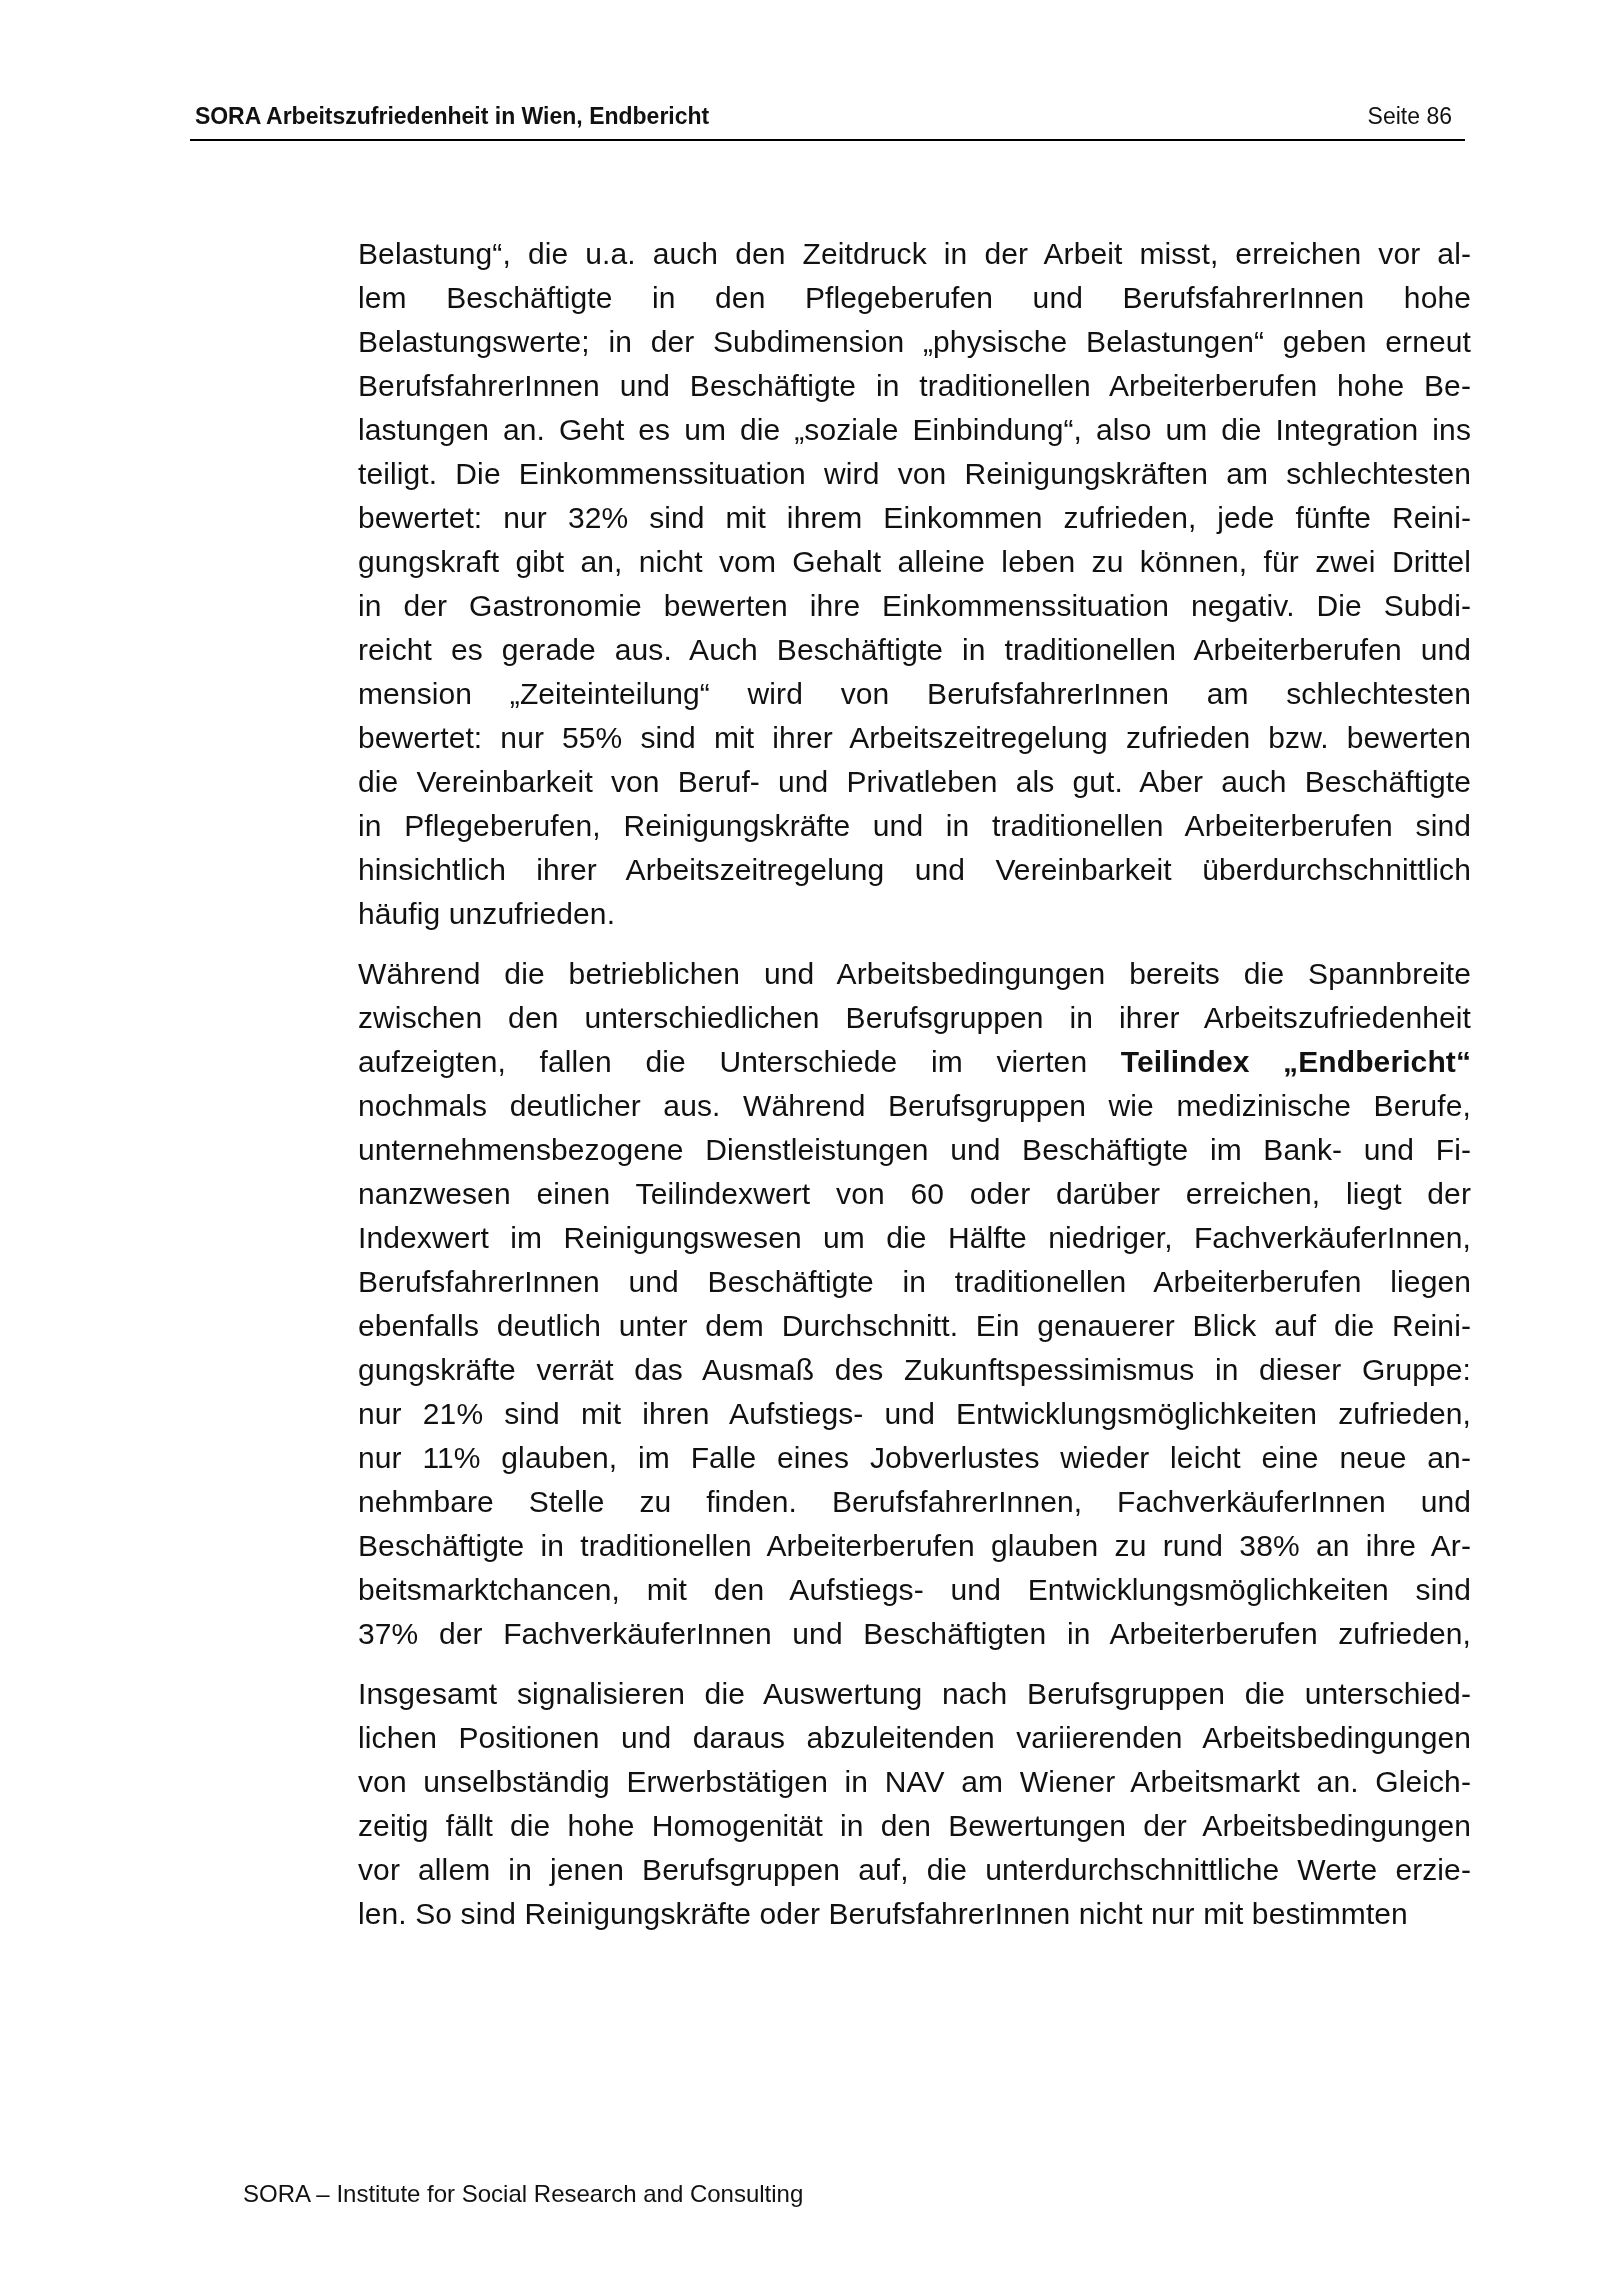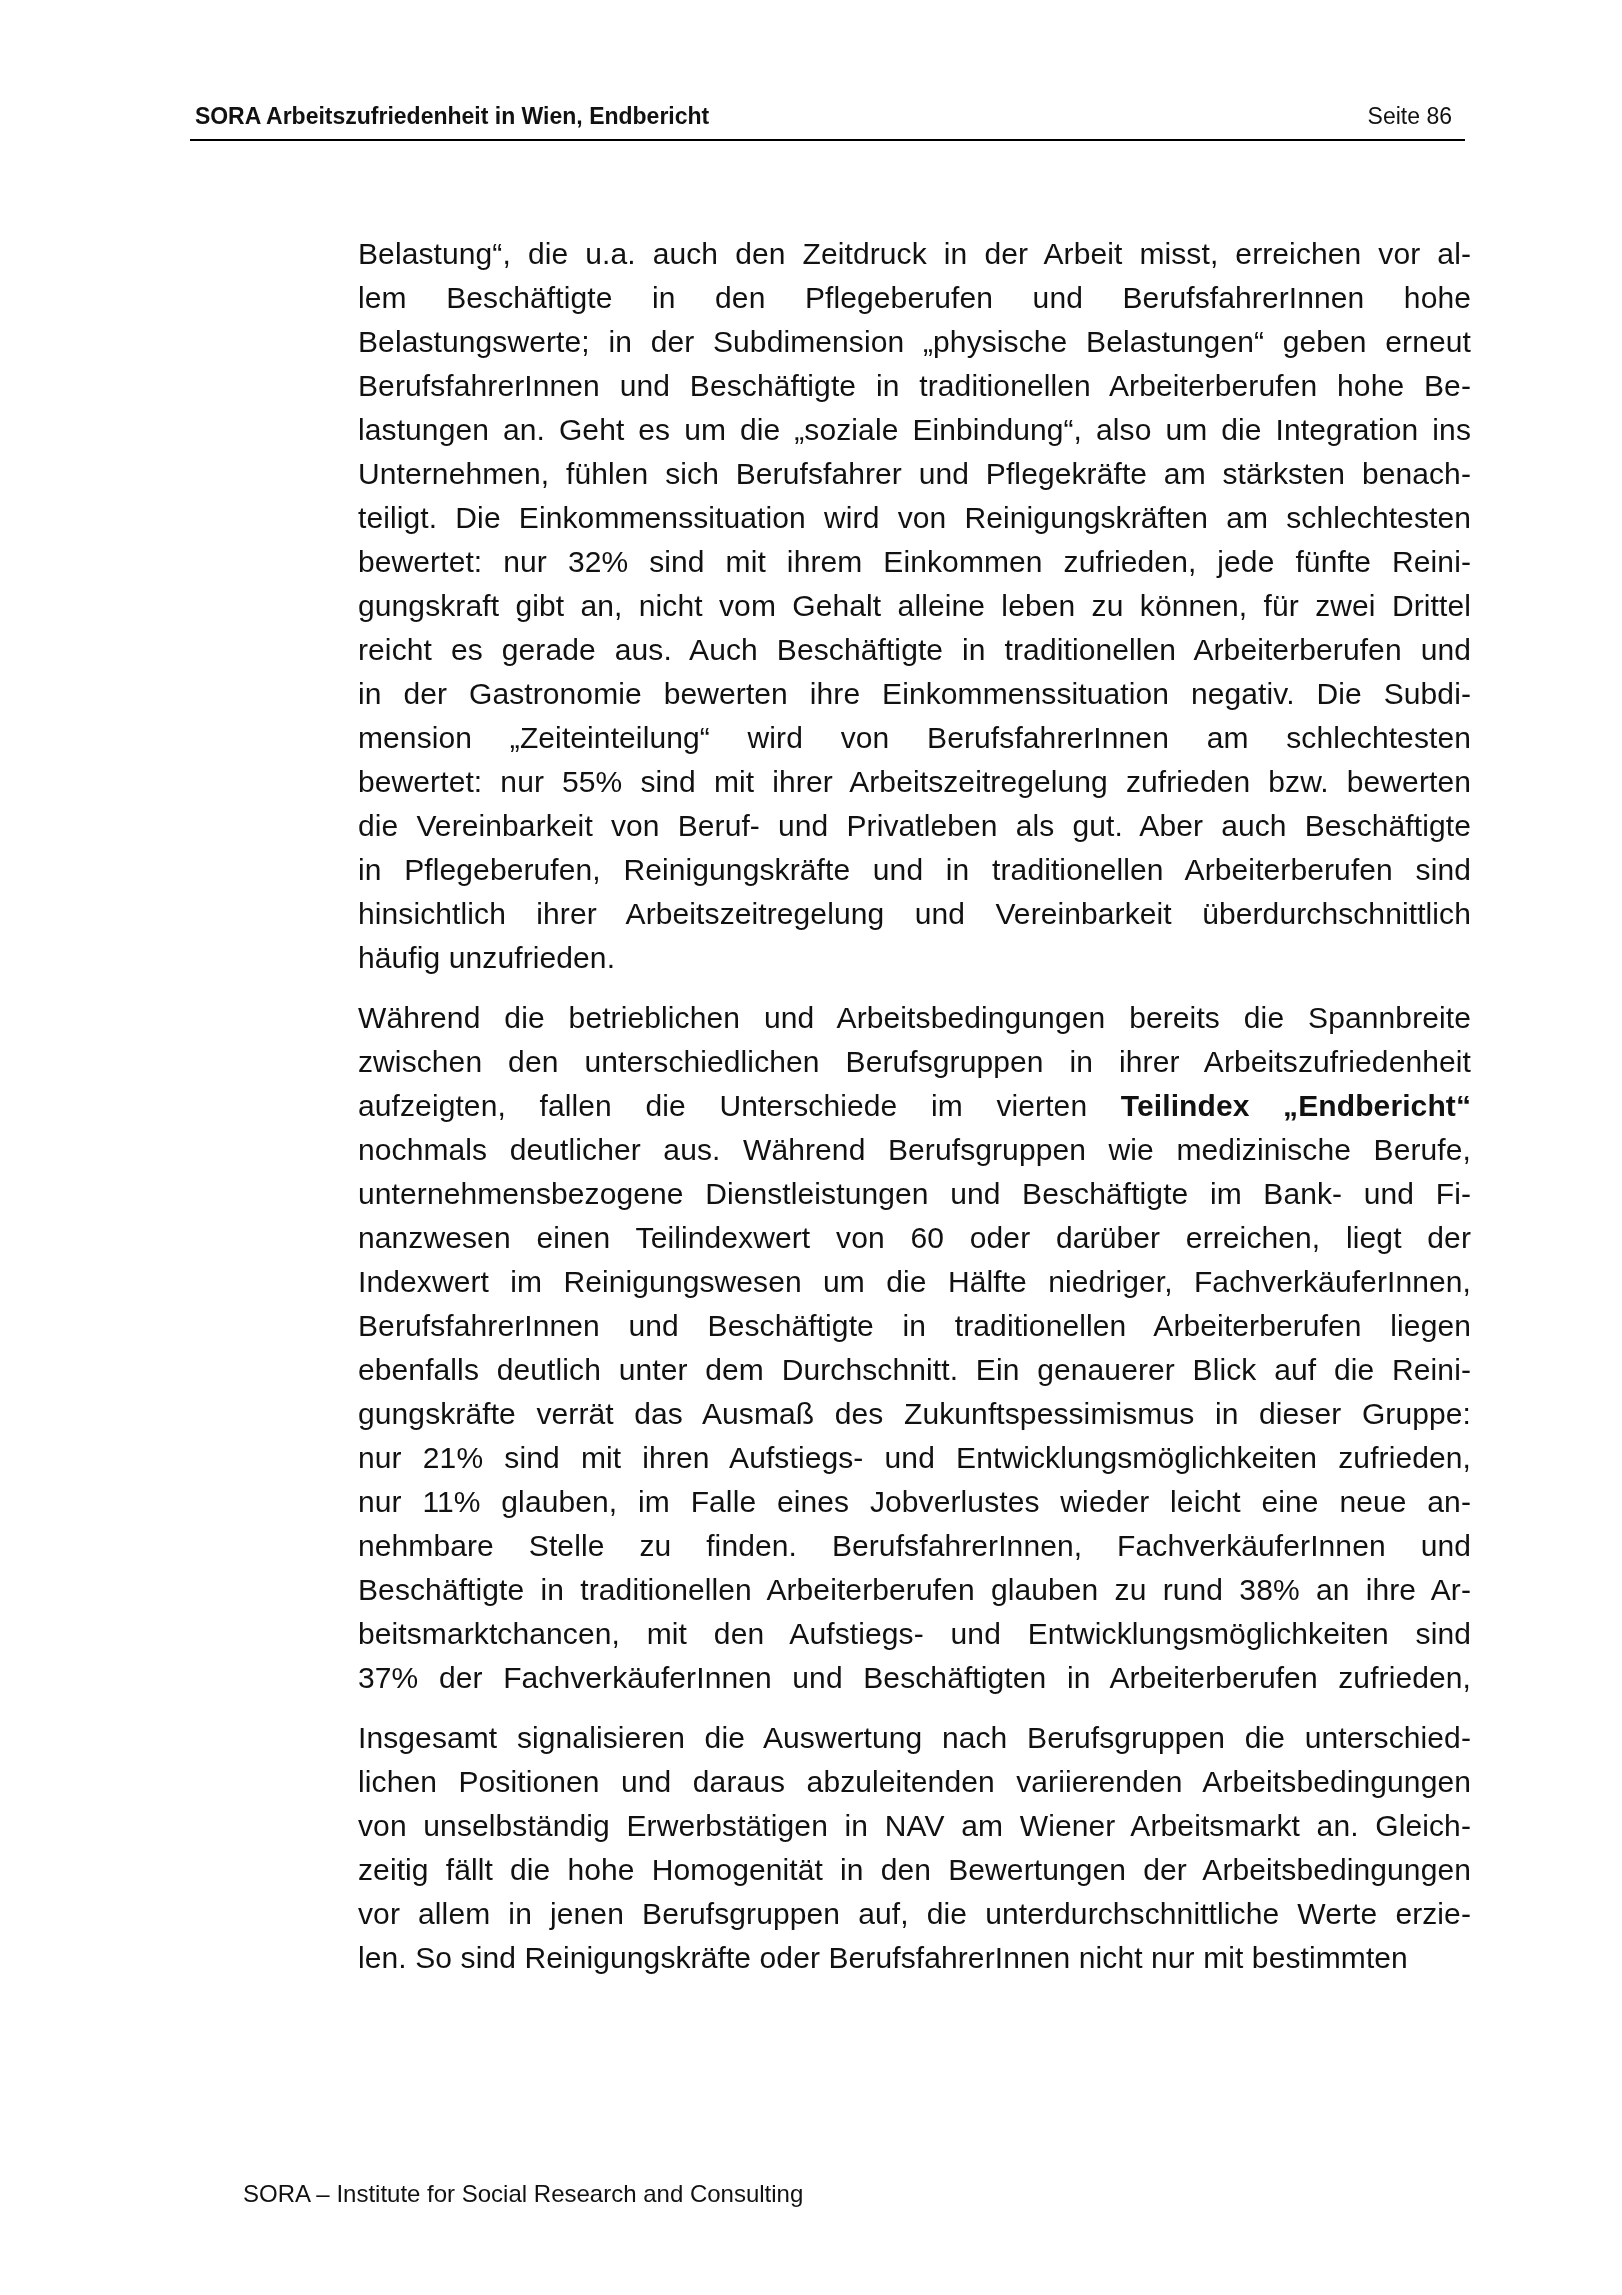--- a/index.html
+++ b/index.html
@@ -24,26 +24,25 @@
   <div class="header-rule"></div>
 </div>
 
 <div class="body-text">
   <p class="para">
       <span class="jl">Belastung“, die u.a. auch den Zeitdruck in der Arbeit misst, erreichen vor al-</span>
       <span class="jl">lem Beschäftigte in den Pflegeberufen und BerufsfahrerInnen hohe</span>
       <span class="jl">Belastungswerte; in der Subdimension „physische Belastungen“ geben erneut</span>
       <span class="jl">BerufsfahrerInnen und Beschäftigte in traditionellen Arbeiterberufen hohe Be-</span>
       <span class="jl">lastungen an. Geht es um die „soziale Einbindung“, also um die Integration ins</span>
-      <span class="jl">Unternehmen, fühlen sich Berufsfahrer und Pflegekräfte am stärksten benach-</span>
       <span class="jl">teiligt. Die Einkommenssituation wird von Reinigungskräften am schlechtesten</span>
       <span class="jl">bewertet: nur 32% sind mit ihrem Einkommen zufrieden, jede fünfte Reini-</span>
       <span class="jl">gungskraft gibt an, nicht vom Gehalt alleine leben zu können, für zwei Drittel</span>
+      <span class="jl">in der Gastronomie bewerten ihre Einkommenssituation negativ. Die Subdi-</span>
       <span class="jl">reicht es gerade aus. Auch Beschäftigte in traditionellen Arbeiterberufen und</span>
-      <span class="jl">in der Gastronomie bewerten ihre Einkommenssituation negativ. Die Subdi-</span>
       <span class="jl">mension „Zeiteinteilung“ wird von BerufsfahrerInnen am schlechtesten</span>
       <span class="jl">bewertet: nur 55% sind mit ihrer Arbeitszeitregelung zufrieden bzw. bewerten</span>
       <span class="jl">die Vereinbarkeit von Beruf- und Privatleben als gut. Aber auch Beschäftigte</span>
       <span class="jl">in Pflegeberufen, Reinigungskräfte und in traditionellen Arbeiterberufen sind</span>
       <span class="jl">hinsichtlich ihrer Arbeitszeitregelung und Vereinbarkeit überdurchschnittlich</span>
       <span class="jl last">häufig unzufrieden.</span>
     </p>
   <p class="para">
     <span class="jl">Während die betrieblichen und Arbeitsbedingungen bereits die Spannbreite</span>
     <span class="jl">zwischen den unterschiedlichen Berufsgruppen in ihrer Arbeitszufriedenheit</span>

